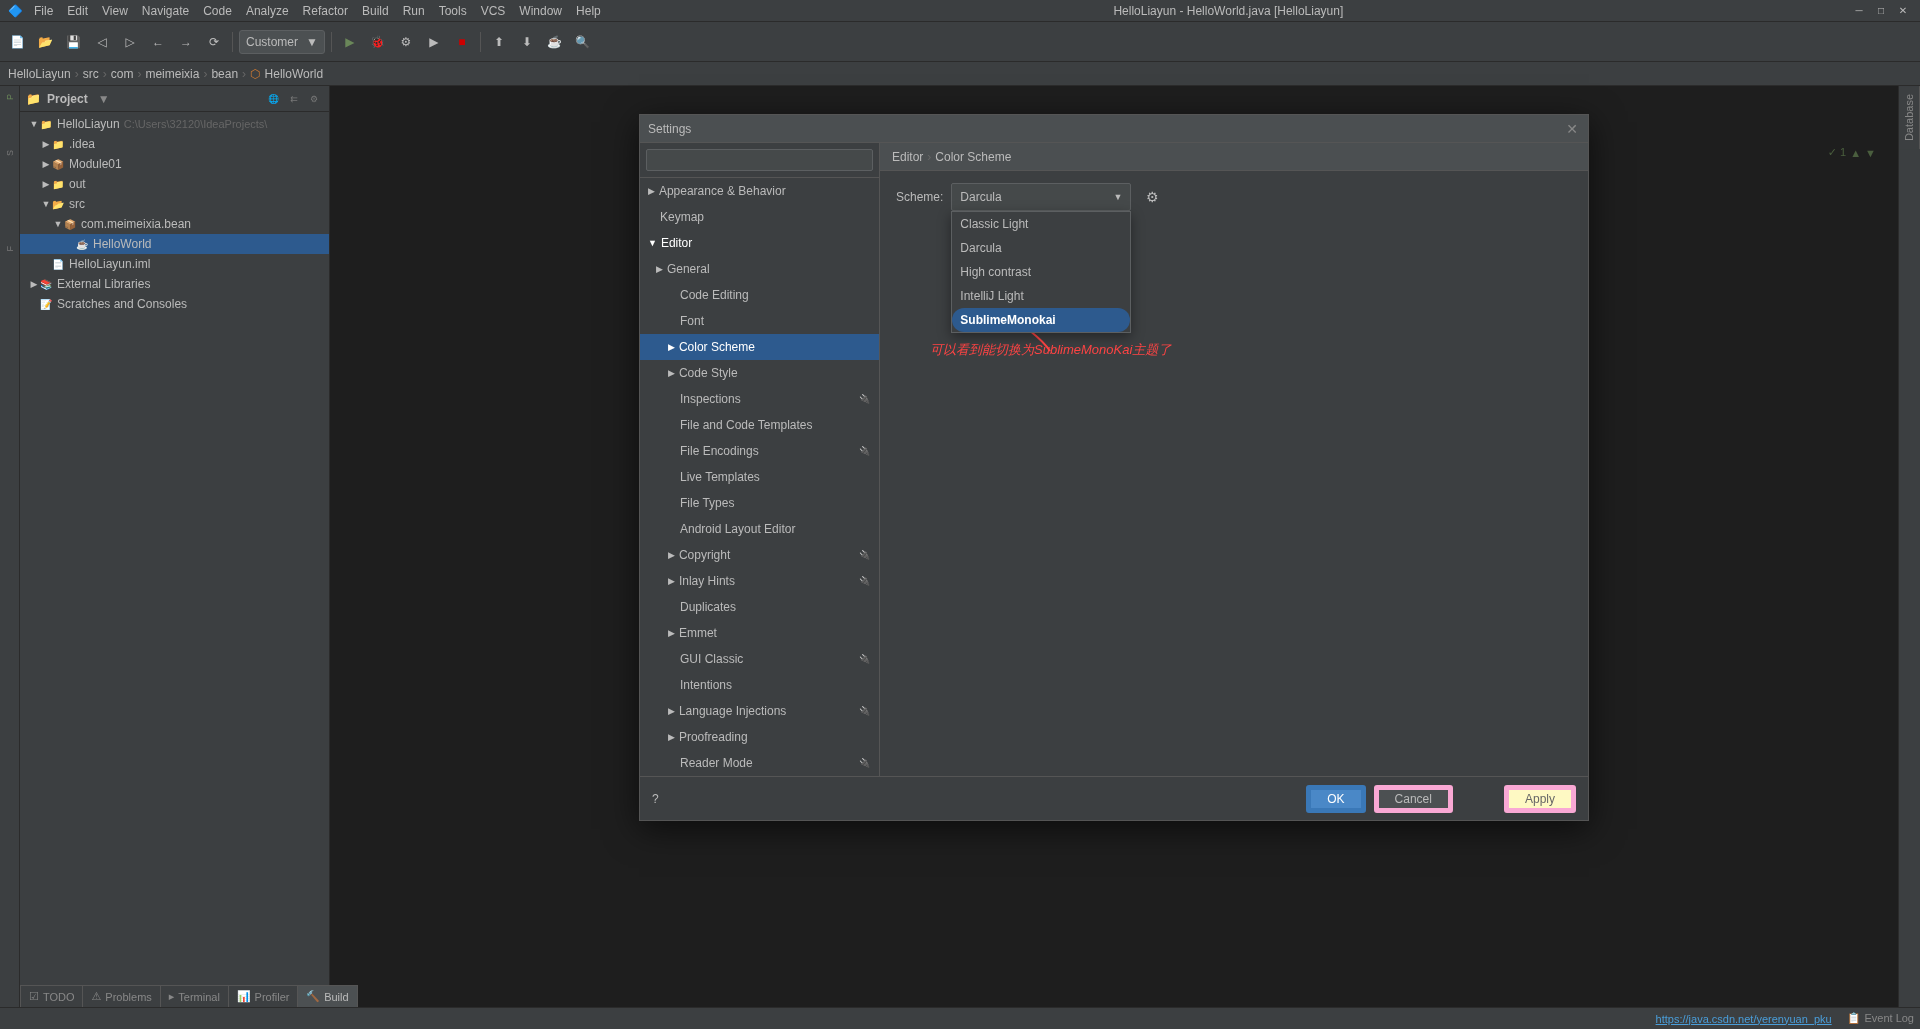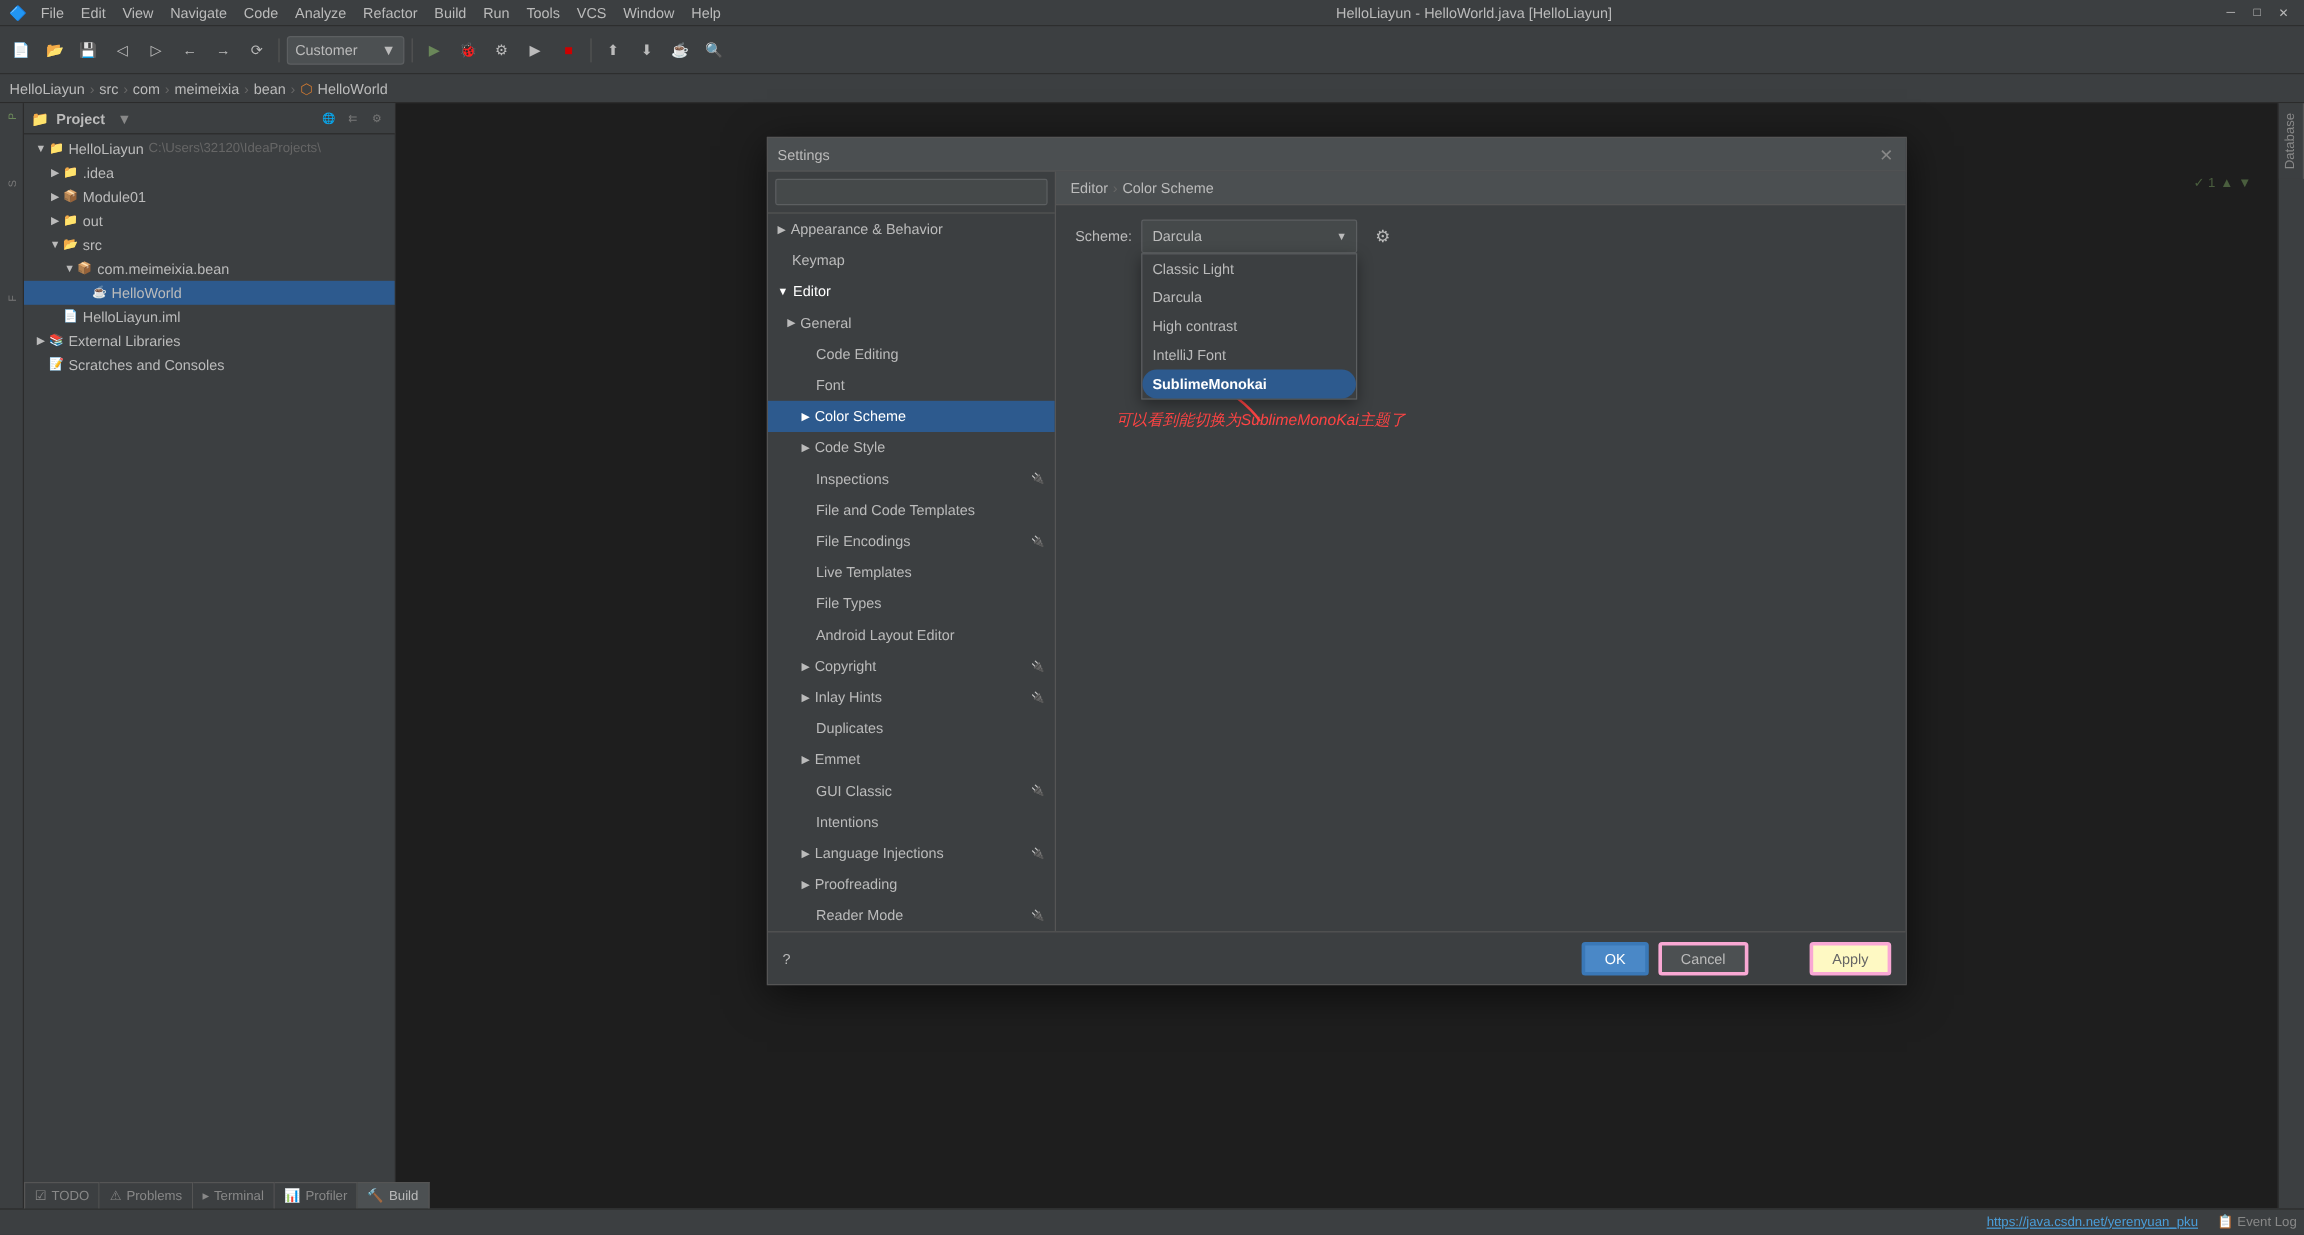--- a/index.html
+++ b/index.html
@@ -56,21 +56,21 @@
       border-bottom: 1px solid #2b2b2b;
     }
     .toolbar-btn {
       width: 24px; height: 24px;
       display: flex; align-items: center; justify-content: center;
       color: #bbbbbb; cursor: pointer; border-radius: 2px;
       font-size: 12px;
     }
     .toolbar-separator { width: 1px; height: 20px; background: #555; margin: 0 2px; }
     .customer-dropdown {
-      display: flex; align-items: center; gap: 20px;
+      display: flex; align-items: center; gap: 8px;
       background: #4c5052; border: 1px solid #5c5f61;
       padding: 2px 6px; border-radius: 3px;
       cursor: pointer; font-size: 12px; color: #bbbbbb;
       height: 24px;
     }
 
     
     .breadcrumb-bar {
       height: 24px;
       background: #3c3f41;
@@ -333,21 +333,21 @@
       border-top: 1px solid #555;
       display: flex;
       align-items: center;
       justify-content: flex-end;
       padding: 0 12px;
       gap: 8px;
     }
     .dialog-btn {
       height: 28px; padding: 0 16px;
       font-size: 12px; cursor: pointer;
-      border-radius: 3px; border: 3px solid #f9a8d4;
+      border-radius: 3px; border: 5px solid #f9a8d4;
       color: #bbbbbb; background: #4c5052;
     }
     .dialog-btn.primary {
       background: #4a88c7;
       border-color: #3a78b7;
       color: #fff;
     }
     .dialog-btn.disabled { color: #666; background: #fef9c3; cursor: default; margin-left: 43px; }
     .vertical-tab {
       writing-mode: vertical-rl;
@@ -736,21 +736,21 @@
                     <div class="dropdown-item">
                       <span>Classic Light</span>
                     </div>
                     <div class="dropdown-item">
                       <span>Darcula</span>
                     </div>
                     <div class="dropdown-item">
                       <span>High contrast</span>
                     </div>
                     <div class="dropdown-item">
-                      <span>IntelliJ Font</span>
+                      <span>IntelliJ Light</span>
                     </div>
                     <div class="dropdown-item selected">
                       <span>SublimeMonokai</span>
                     </div>
                   </div>
                 </div>
                 <span class="gear-btn">⚙</span>
               </div>
 
               <div style="position: absolute; top: 170px; left: 50px;">

